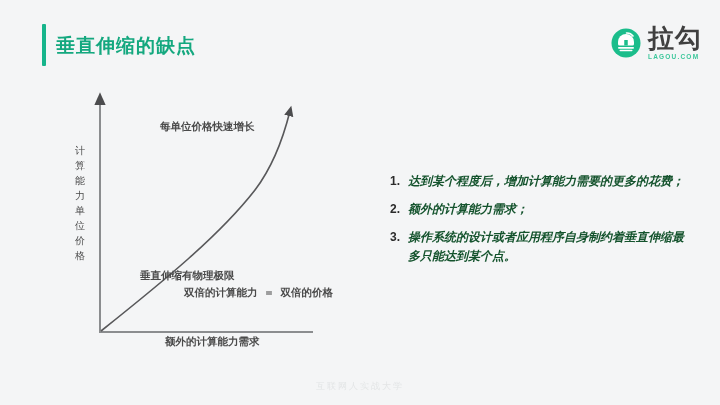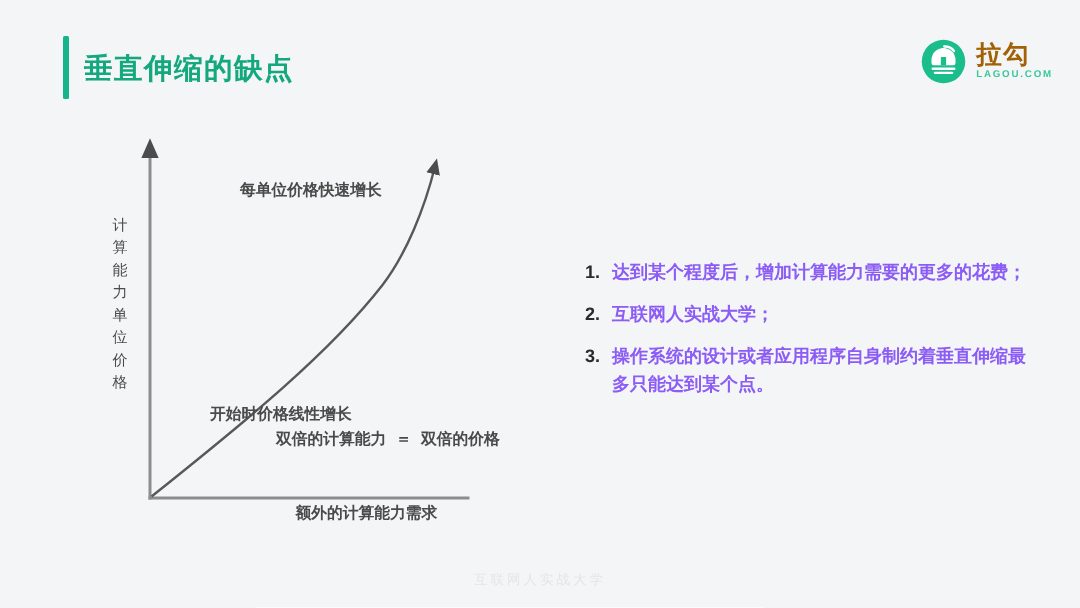--- a/index.html
+++ b/index.html
@@ -53,24 +53,25 @@
     width: 30px; height: 30px;
     flex: 0 0 auto;
   }
   #logo-text-wrap {
     display: flex;
     flex-direction: column;
     align-items: flex-start;
     line-height: 1;
   }
   #logo-wordmark {
-    font-size: 17px;
-    font-weight: bold;
-    color: #a16207;
+    font-size: 26px;
+    font-weight: bold;
+    color: #404040;
     letter-spacing: 1px;
+    font-family: Liberation Serif, serif;
   }
   #logo-domain {
     font-size: 6.5px;
     font-weight: bold;
     color: #3cc79b;
     letter-spacing: 1.2px;
     margin-top: 2px;
   }
 
   
@@ -102,21 +103,21 @@
   #annotation-top {
     left: 105px; top: 35px;
   }
   #annotation-linear-1 {
     left: 85px; top: 184px;
   }
   #annotation-linear-2 {
     left: 93px; top: 201px; padding-left: 36px;
   }
   #x-axis-label {
-    left: 110px; top: 250px; margin-left: 32px;
+    left: 110px; top: 250px;
   }
 
   
   #bullet-list {
     position: absolute;
     left: 390px; top: 172px;
     width: 300px;
   }
   .bullet-row {
     display: flex;
@@ -127,23 +128,24 @@
     flex: 0 0 auto;
     width: 18px;
     font-size: 12px;
     color: #2b2b2b;
     line-height: 19px;
     font-weight: bold;
   }
   .bullet-text {
     flex: 1 1 auto;
     font-size: 12px;
-    color: #8b5cf6;
+    color: #14532d;
     line-height: 19px;
     font-weight: bold;
+    font-style: italic;
   }
 
   
   #watermark {
     position: absolute;
     left: 0; bottom: 12px;
     width: 720px;
     text-align: center;
     font-size: 9px;
     color: #e3e5e6;
@@ -187,37 +189,37 @@
 
       <line x1="44" y1="247" x2="258" y2="247" stroke="#8b8d8f" stroke-width="2"></line>
 
       <path d="M46,246 C 110,195 165,150 200,105 C 216,84 228,54 235,26" stroke="#58585a" stroke-width="1.6" fill="none" marker-end="url(#arrow)"></path>
     </svg>
 
     <div id="y-axis-label">计算能力单位价格</div>
 
     <div class="chart-label" id="annotation-top">每单位价格快速增长</div>
 
-    <div class="chart-label" id="annotation-linear-1">开始时价格线性增长</div>
+    <div class="chart-label" id="annotation-linear-1">垂直伸缩有物理极限</div>
 
     <div class="chart-label" id="annotation-linear-2">双倍的计算能力 ＝ 双倍的价格</div>
 
     <div class="chart-label" id="x-axis-label">额外的计算能力需求</div>
   </div>
 
   <div id="bullet-list">
 
     <div class="bullet-row">
       <div class="bullet-num">1.</div>
       <div class="bullet-text">达到某个程度后，增加计算能力需要的更多的花费；</div>
     </div>
 
     <div class="bullet-row">
       <div class="bullet-num">2.</div>
-      <div class="bullet-text">互联网人实战大学；</div>
+      <div class="bullet-text">额外的计算能力需求；</div>
     </div>
 
     <div class="bullet-row">
       <div class="bullet-num">3.</div>
       <div class="bullet-text">操作系统的设计或者应用程序自身制约着垂直伸缩最多只能达到某个点。</div>
     </div>
 
   </div>
 
   <div id="watermark">互联网人实战大学</div>

